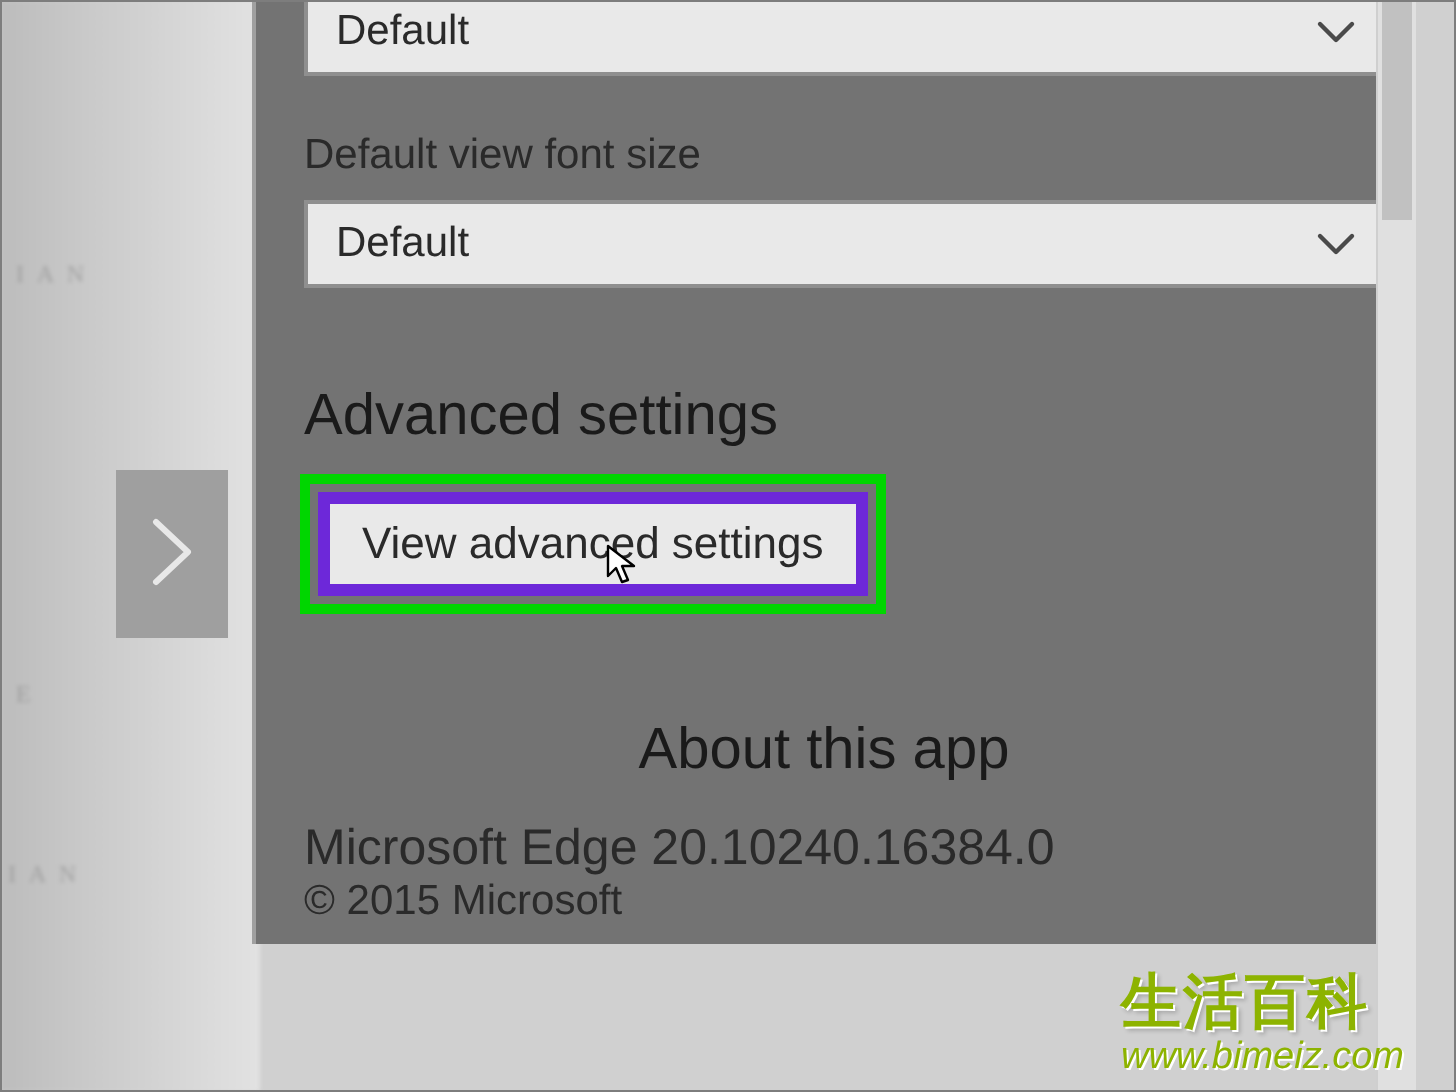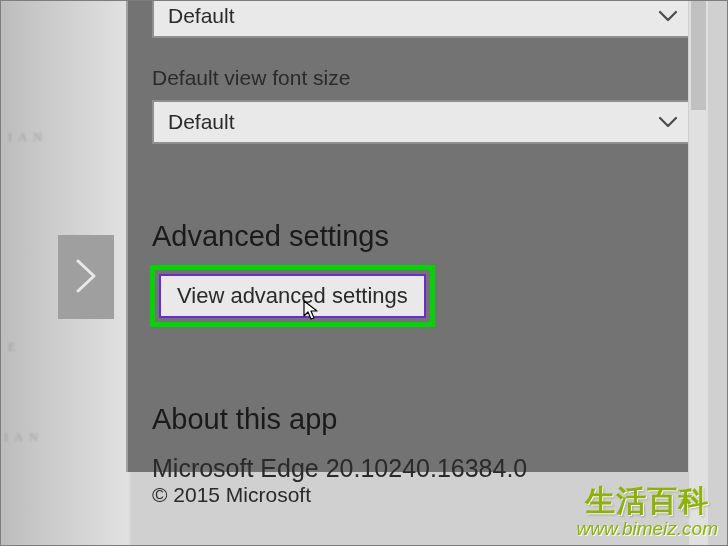--- a/index.html
+++ b/index.html
@@ -79,32 +79,32 @@
   .label {
     font-size: 21px;
     color: #2a2a2a;
     margin-top: 28px;
     margin-bottom: 10px;
   }
   .section-heading {
     font-size: 29px;
     color: #1a1a1a;
     font-weight: 400;
-    margin-top: 76px;
+    margin-top: 48px;
   }
   .highlight-box {
     border: 5px solid #00d600;
     display: inline-block;
     padding: 4px;
     margin-top: 12px;
     margin-left: -2px;
     position: relative;
   }
   .adv-button {
-    border: 2px solid #6d28d9;
+    border: 6px solid #6d28d9;
     background: #e9e9e9;
     font-size: 22px;
     color: #2a2a2a;
     padding: 7px 16px;
     font-family: inherit;
   }
   .cursor {
     position: absolute;
     top: 30px;
     left: 148px;
@@ -114,23 +114,23 @@
     font-size: 25px;
     color: #2a2a2a;
     margin-top: 18px;
   }
   .copyright {
     font-size: 21px;
     color: #2a2a2a;
   }
   .watermark {
     position: absolute;
-    right: 10px;
+    right: 26px;
     bottom: 6px;
-    text-align: center;
+    text-align: left;
   }
   .wm-main {
     font-size: 30px;
     font-weight: bold;
     color: #8db300;
     text-shadow: 1px 1px 0 #fff, 2px 2px 2px rgba(0,0,0,0.2);
     font-family: "Microsoft YaHei", sans-serif;
     letter-spacing: 1px;
   }
   .wm-url {
@@ -192,21 +192,21 @@
 
     <div class="highlight-box">
       <button class="adv-button">View advanced settings</button>
       <span class="cursor">
         <svg width="18" height="22" viewBox="0 0 18 22">
           <path d="M1 1 L1 16 L5 12 L8 19 L11 18 L8 11 L14 11 Z" fill="#ffffff" stroke="#000000" stroke-width="1.2" stroke-linejoin="round"></path>
         </svg>
       </span>
     </div>
 
-    <h2 class="section-heading" style="margin-top:76px;">About this app</h2>
+    <h2 class="section-heading" style="margin-top:52px;text-align:center;">About this app</h2>
 
     <div class="app-text">Microsoft Edge 20.10240.16384.0</div>
 
     <div class="copyright">© 2015 Microsoft</div>
 
   </div>
 
   <div class="scrollbar">
     <div class="scroll-thumb"></div>
   </div>

